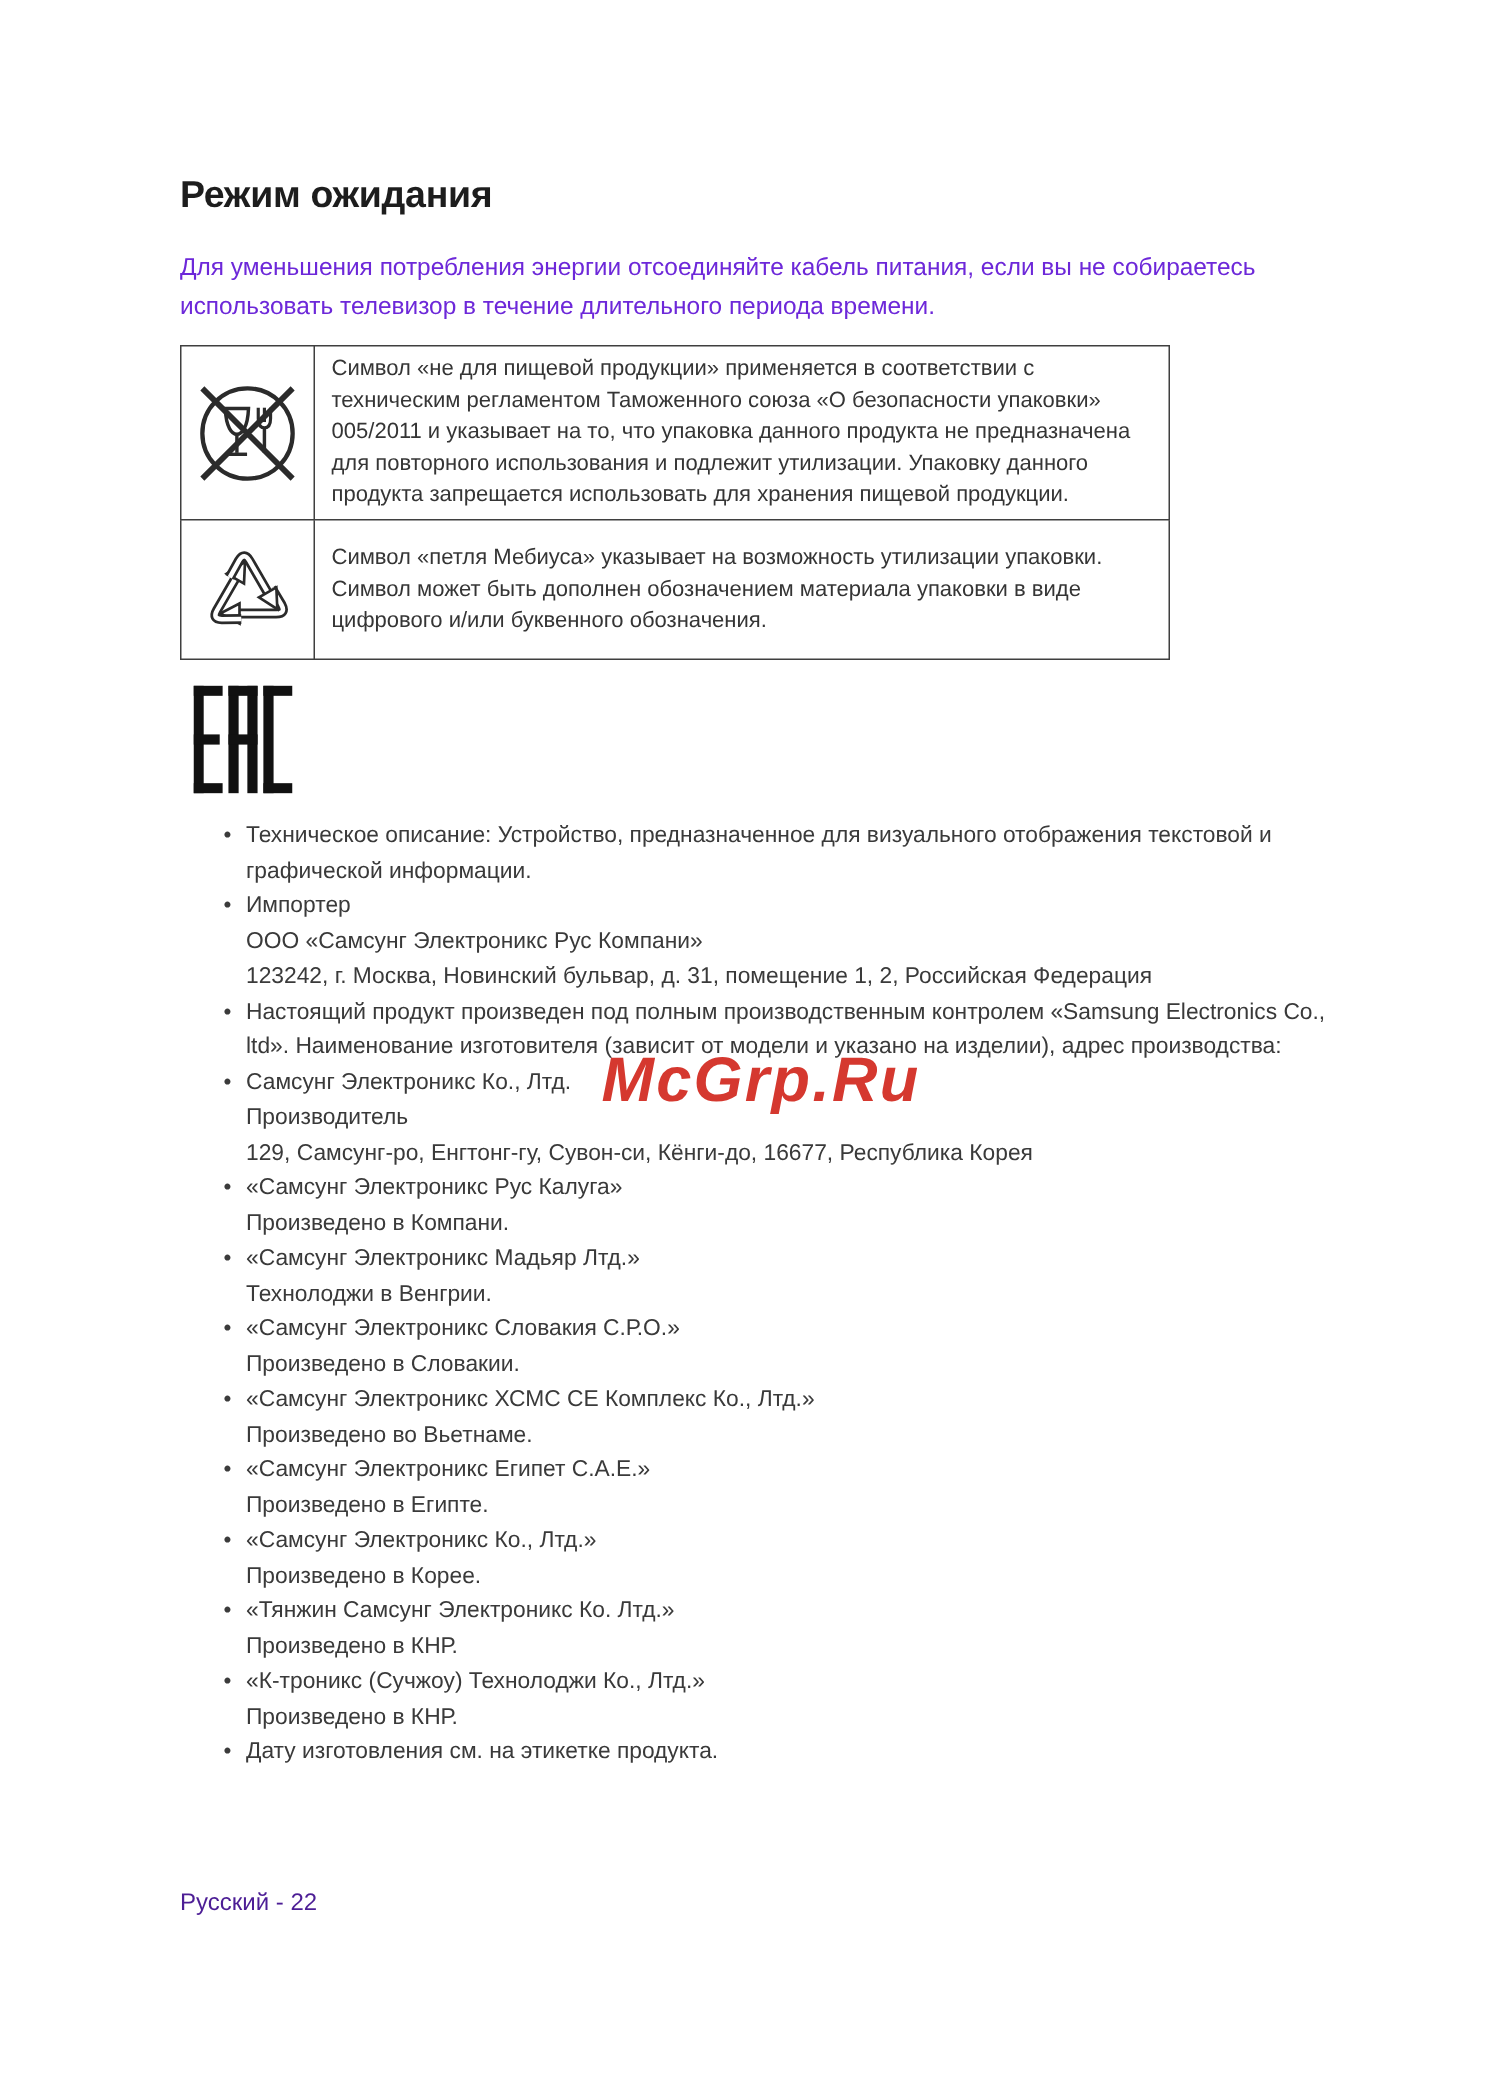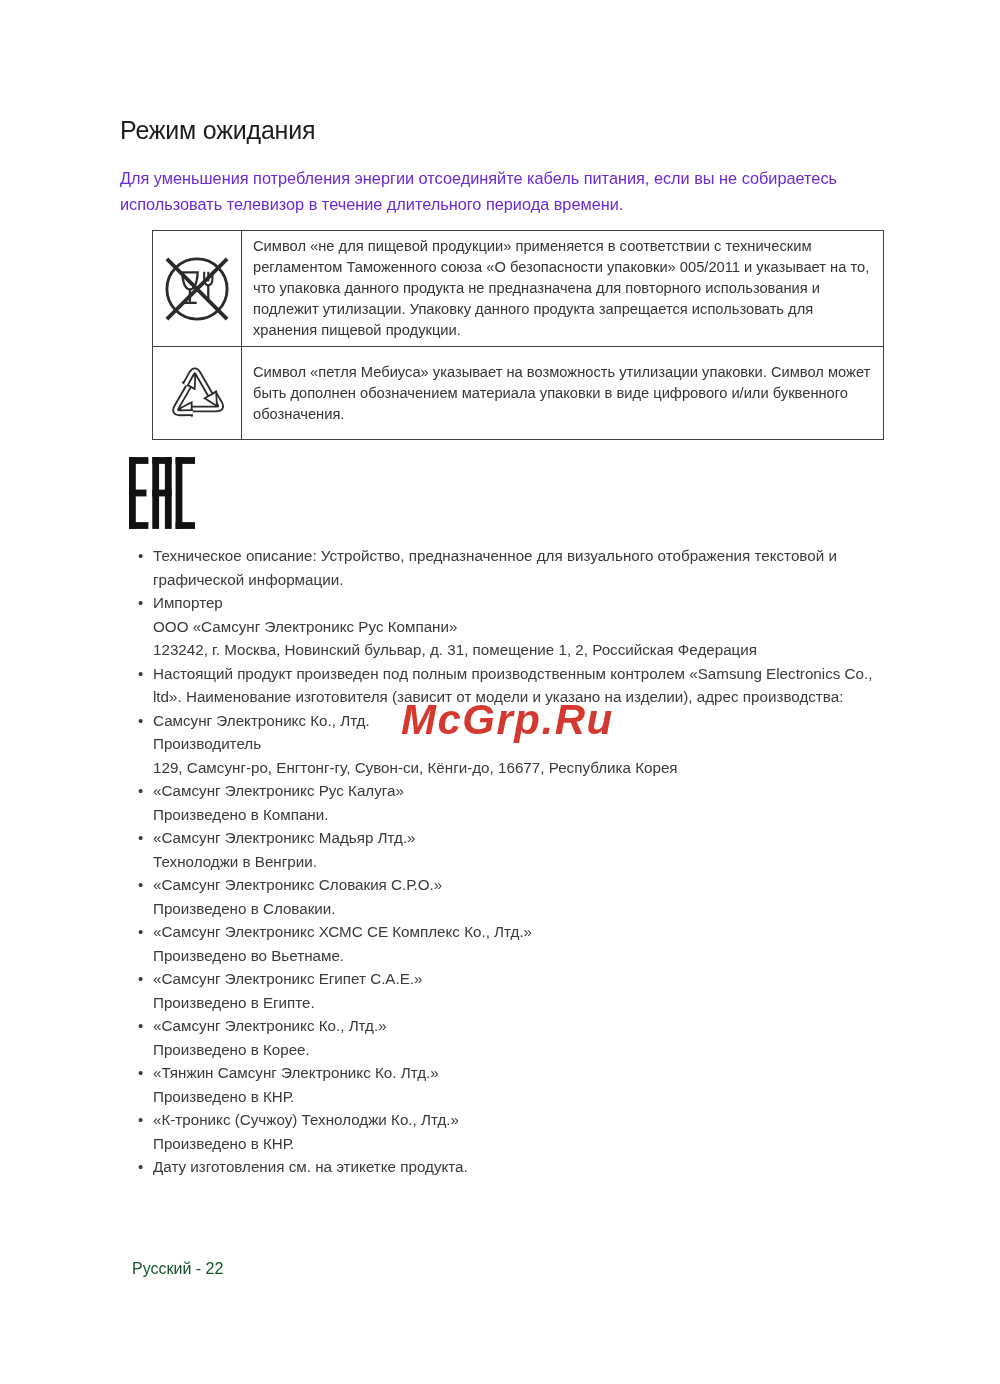--- a/index.html
+++ b/index.html
@@ -12,37 +12,36 @@
     color: #3b3b3b;
     -webkit-font-smoothing: antialiased;
   }
   .content {
     position: absolute;
     left: 120px; top: 116px;
     width: 758px;
   }
   .page-title {
     font-size: 25px;
-    font-weight: 400;
+    font-weight: 700;
     color: #1d1d1d;
     letter-spacing: -0.2px;
     margin: 0 0 20px 0;
   }
   .intro {
     font-size: 16.3px;
     line-height: 26px;
     width: 745px;
     margin: 0 0 13px 0;
     color: #6d28d9;
   }
   table.symbols {
     border-collapse: collapse;
-    width: 732px;
+    width: 660px;
     table-layout: fixed;
-    margin-left: 32px;
   }
   table.symbols td {
     border: 1.5px solid #3f3f3f;
     vertical-align: middle;
   }
   td.icon-cell {
     width: 88px;
     text-align: center;
     padding: 6px 0;
   }
@@ -53,21 +52,21 @@
     color: #353535;
   }
   tr.row-food td.text-cell { height: 103px; }
   tr.row-mobius td.text-cell { height: 76px; }
   .eac-wrap {
     margin: 17px 0 15px 9px;
     height: 72px;
   }
   ul.info-list {
     list-style: none;
-    margin: 5px; padding: 0;
+    margin: 16px; padding: 0;
     width: 750px;
   }
   ul.info-list li {
     position: relative;
     padding-left: 28px;
   }
   ul.info-list li::before {
     content: "\2022";
     position: absolute;
     left: 13px; top: 0;
@@ -88,22 +87,21 @@
     font-weight: 700;
     letter-spacing: 1.5px;
     white-space: nowrap;
     opacity: 0.93;
     z-index: 10;
   }
   .footer {
     position: absolute;
     left: 120px; top: 1260px;
     font-size: 16px;
-    color: #14532d;
-    margin-left: 12px;
+    color: #4c1d95;
   }
   .sym-svg { display: inline-block; vertical-align: middle; }
 </style>
 </head>
 <body>
 
 <div class="content">
 
   <h1 class="page-title">Режим ожидания</h1>
 

